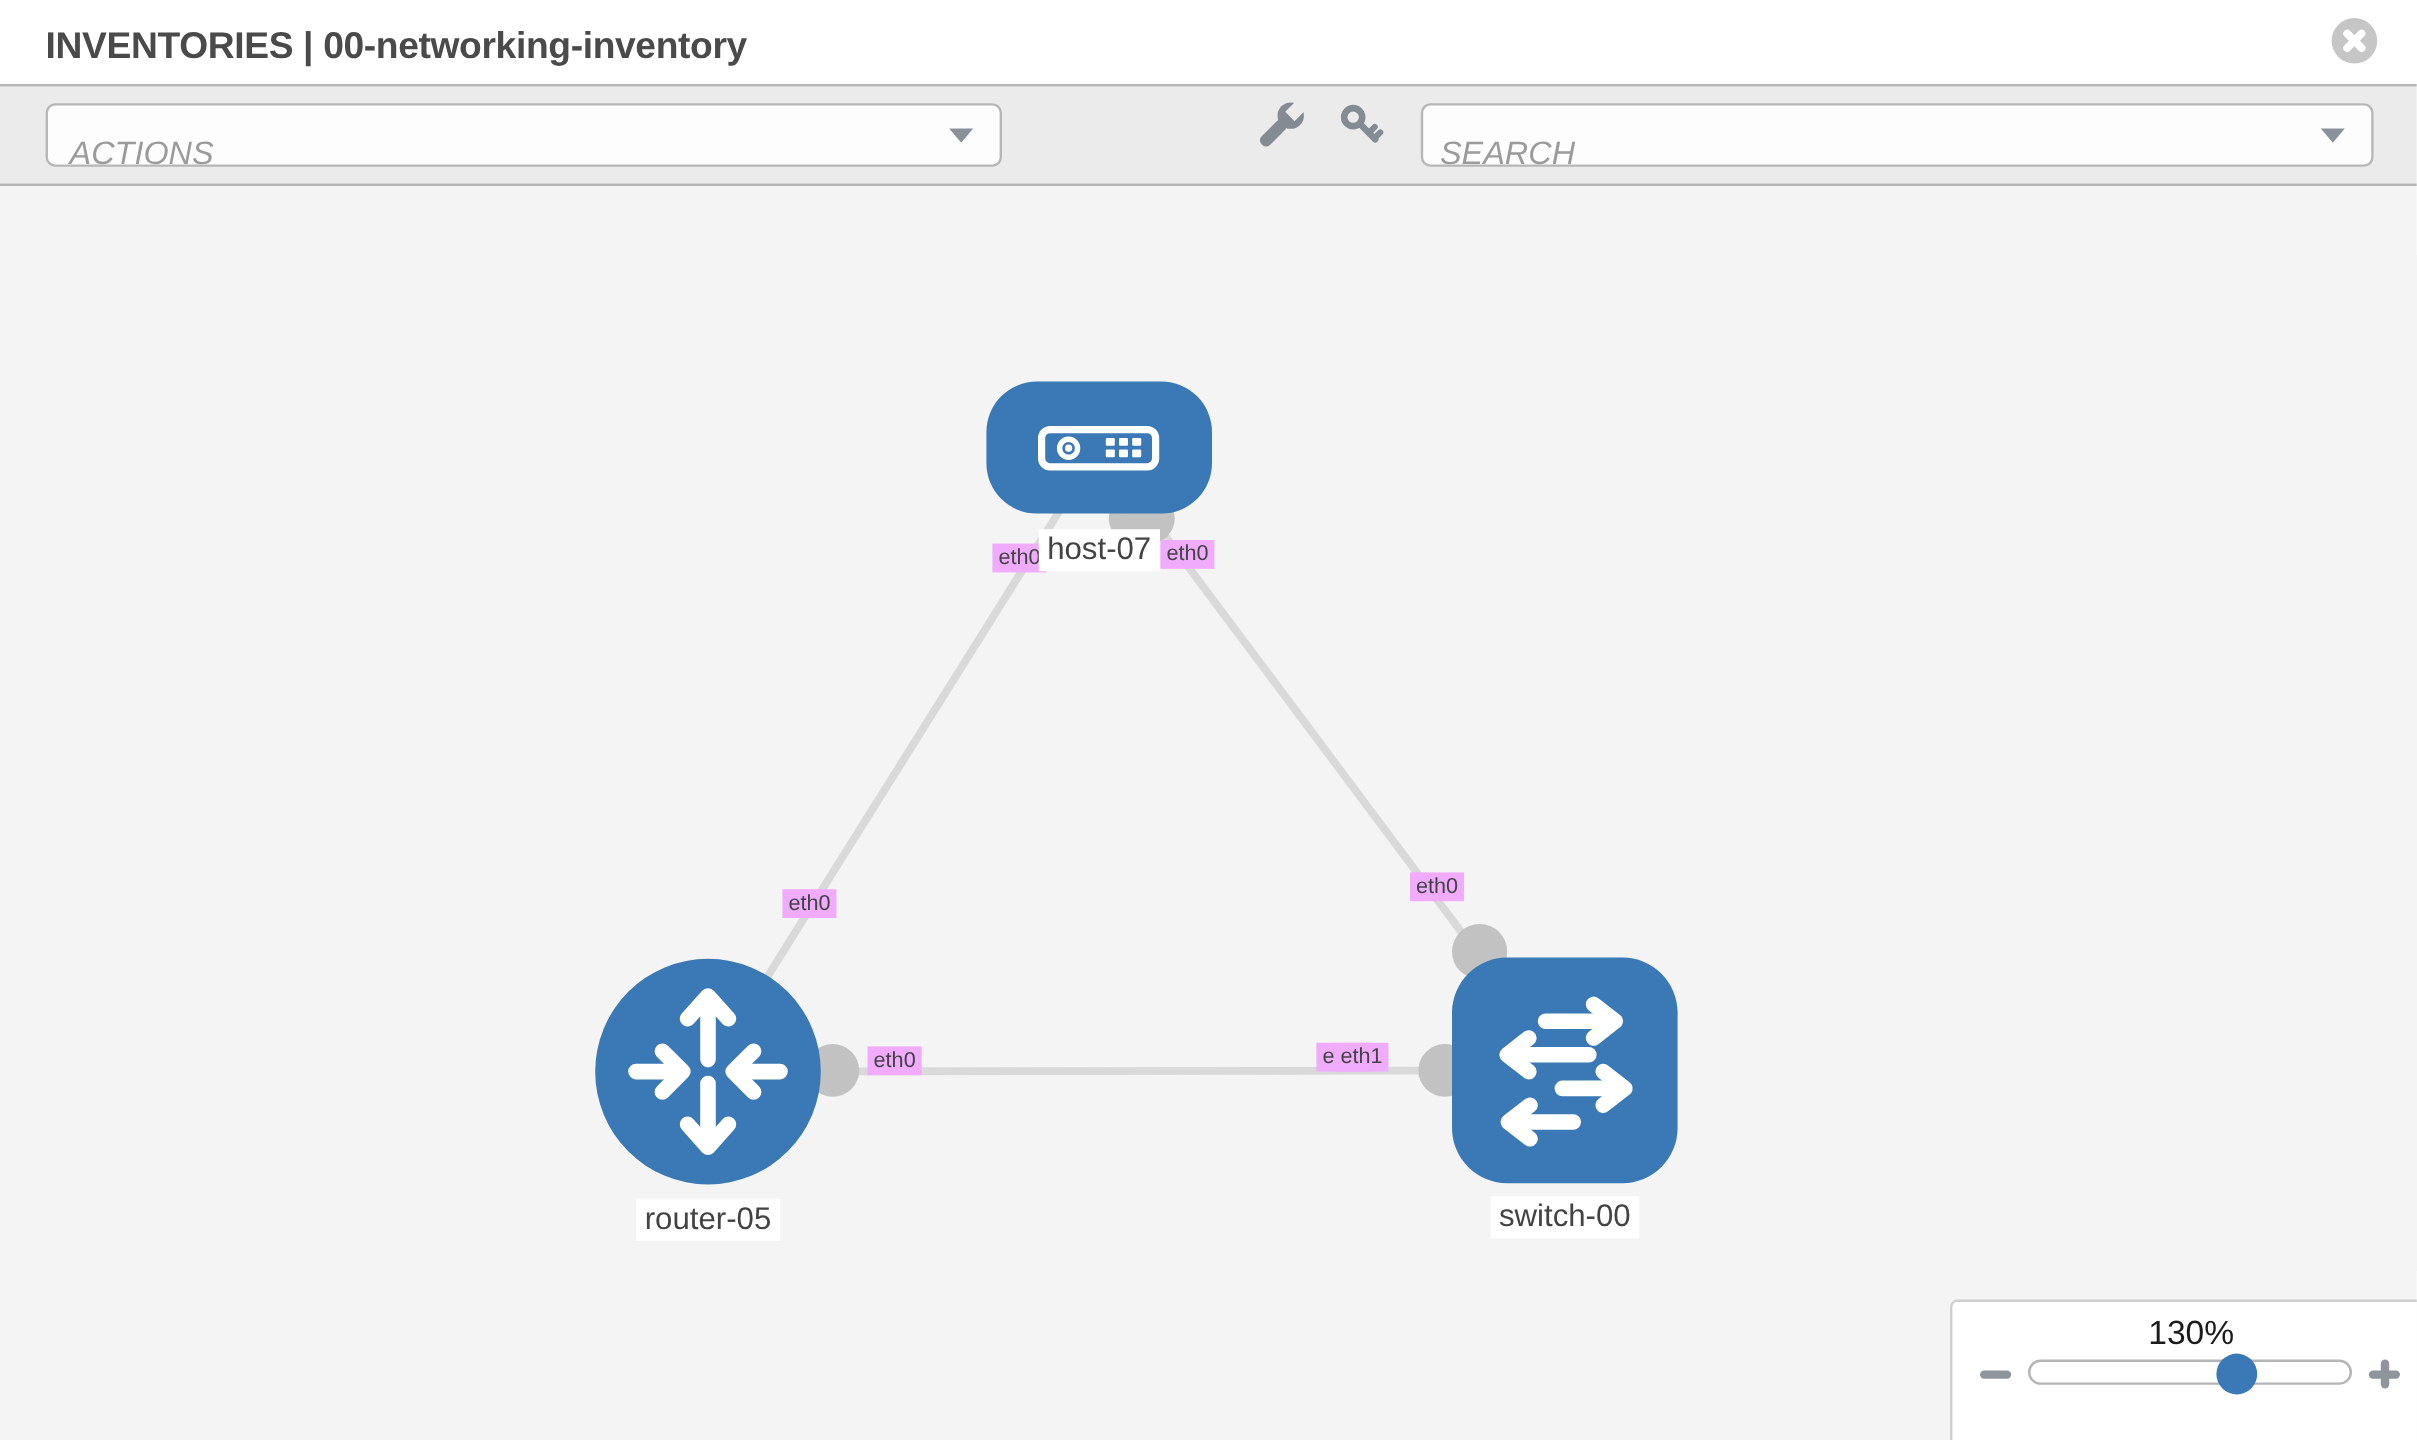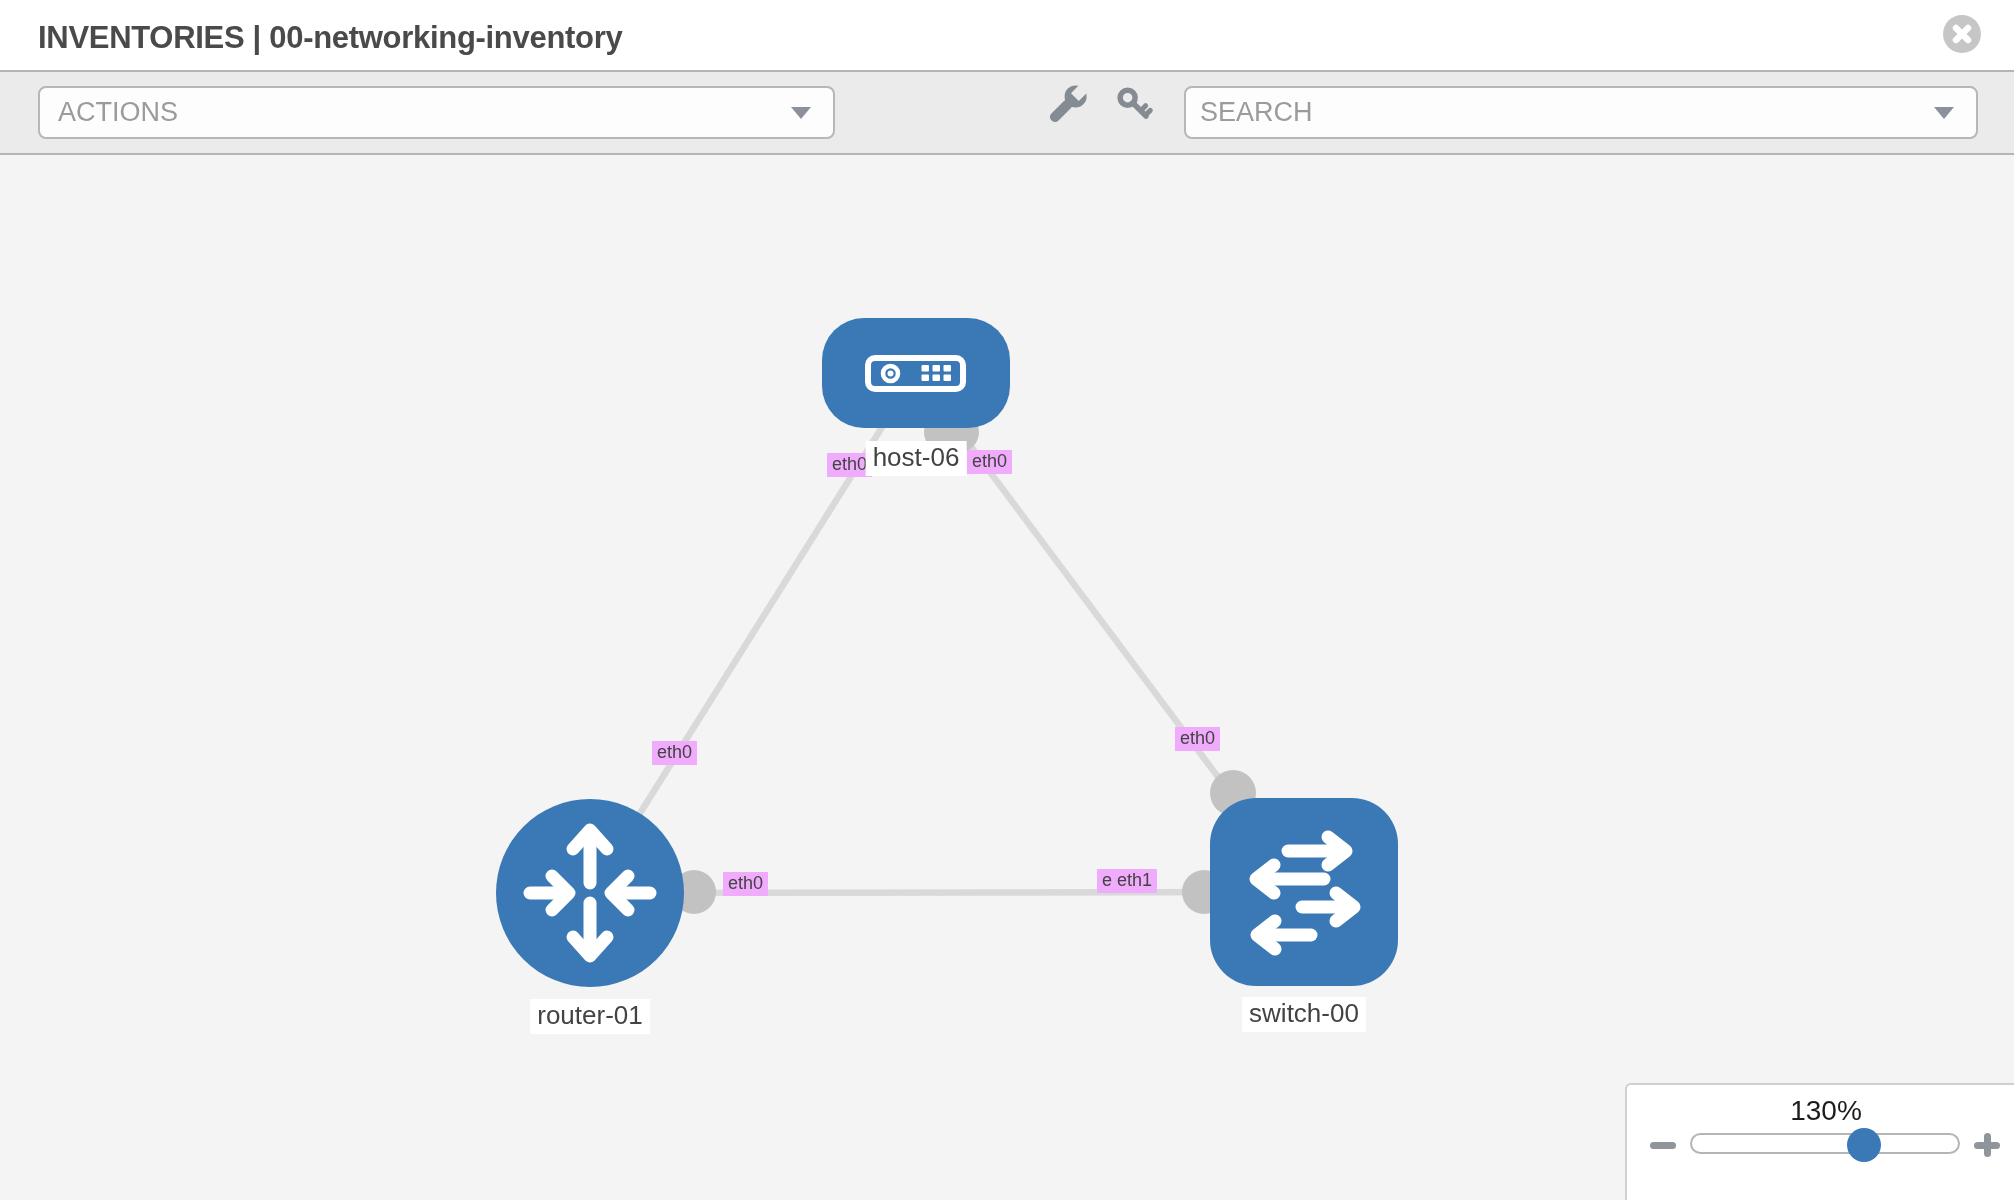--- a/index.html
+++ b/index.html
@@ -25,22 +25,22 @@
     font-size:31px;font-weight:700;color:var(--title);letter-spacing:-.3px;}
   .close-btn{position:absolute;left:1943px;top:15px;width:38px;height:38px;border:none;
     border-radius:50%;background:#c6c6c6;cursor:pointer;padding:0;}
   .close-btn svg{display:block;margin:auto;}
 
   
   .toolbar{position:absolute;left:0;top:70px;width:2014px;height:85px;
     background:var(--toolbar-bg);border-top:2px solid var(--border);border-bottom:2px solid var(--border);}
   .select-box{position:absolute;top:14px;height:53px;background:#fdfdfd;
     border:2px solid #b7b7b7;border-radius:8px;cursor:pointer;}
-  .select-box .sel-text{position:absolute;left:18px;top:0;line-height:49px;
-    font-size:27px;color:var(--placeholder);}
+  .select-box .sel-text{position:absolute;left:18px;top:16px;line-height:49px;
+    font-size:27px;color:var(--placeholder);font-style:italic;}
   .caret{position:absolute;right:22px;top:19px;width:0;height:0;
     border-left:10px solid transparent;border-right:10px solid transparent;
     border-top:12px solid #8b919a;}
   .actions-box{left:38px;width:797px;}
   .search-box{left:1184px;width:794px;padding-left:24px;}
   .search-box .sel-text{left:14px;}
   .tool-icon-btn{position:absolute;top:11px;width:44px;height:44px;border:none;
     background:transparent;cursor:pointer;padding:0;}
   .tool-icon-btn svg{display:block;}
 
@@ -180,22 +180,22 @@
     </svg>
 
     <div class="if-label" style="left:827px;top:298px;">eth0</div>
     <div class="if-label" style="left:967px;top:295px;">eth0</div>
     <div class="if-label" style="left:652px;top:586px;">eth0</div>
     <div class="if-label" style="left:1175px;top:572px;">eth0</div>
     <div class="if-label" style="left:723px;top:717px;">eth0</div>
     <div class="if-label" style="left:1097px;top:714px;">eth1</div>
     <div class="if-label" style="left:1112px;top:714px;">eth1</div>
 
-    <div class="node-label" style="left:916px;top:286px;">host-06</div>
-    <div class="node-label" style="left:590px;top:844px;">router-01</div>
+    <div class="node-label" style="left:916px;top:286px;">host-07</div>
+    <div class="node-label" style="left:590px;top:844px;">router-05</div>
     <div class="node-label" style="left:1304px;top:842px;">switch-00</div>
   </div>
 
   <div class="zoom-panel">
     <div class="zoom-level">130%</div>
     <button class="zoom-btn zoom-out">
       <span class="bar bar-h"></span>
     </button>
     <div class="zoom-track"></div>
     <div class="zoom-handle"></div>

